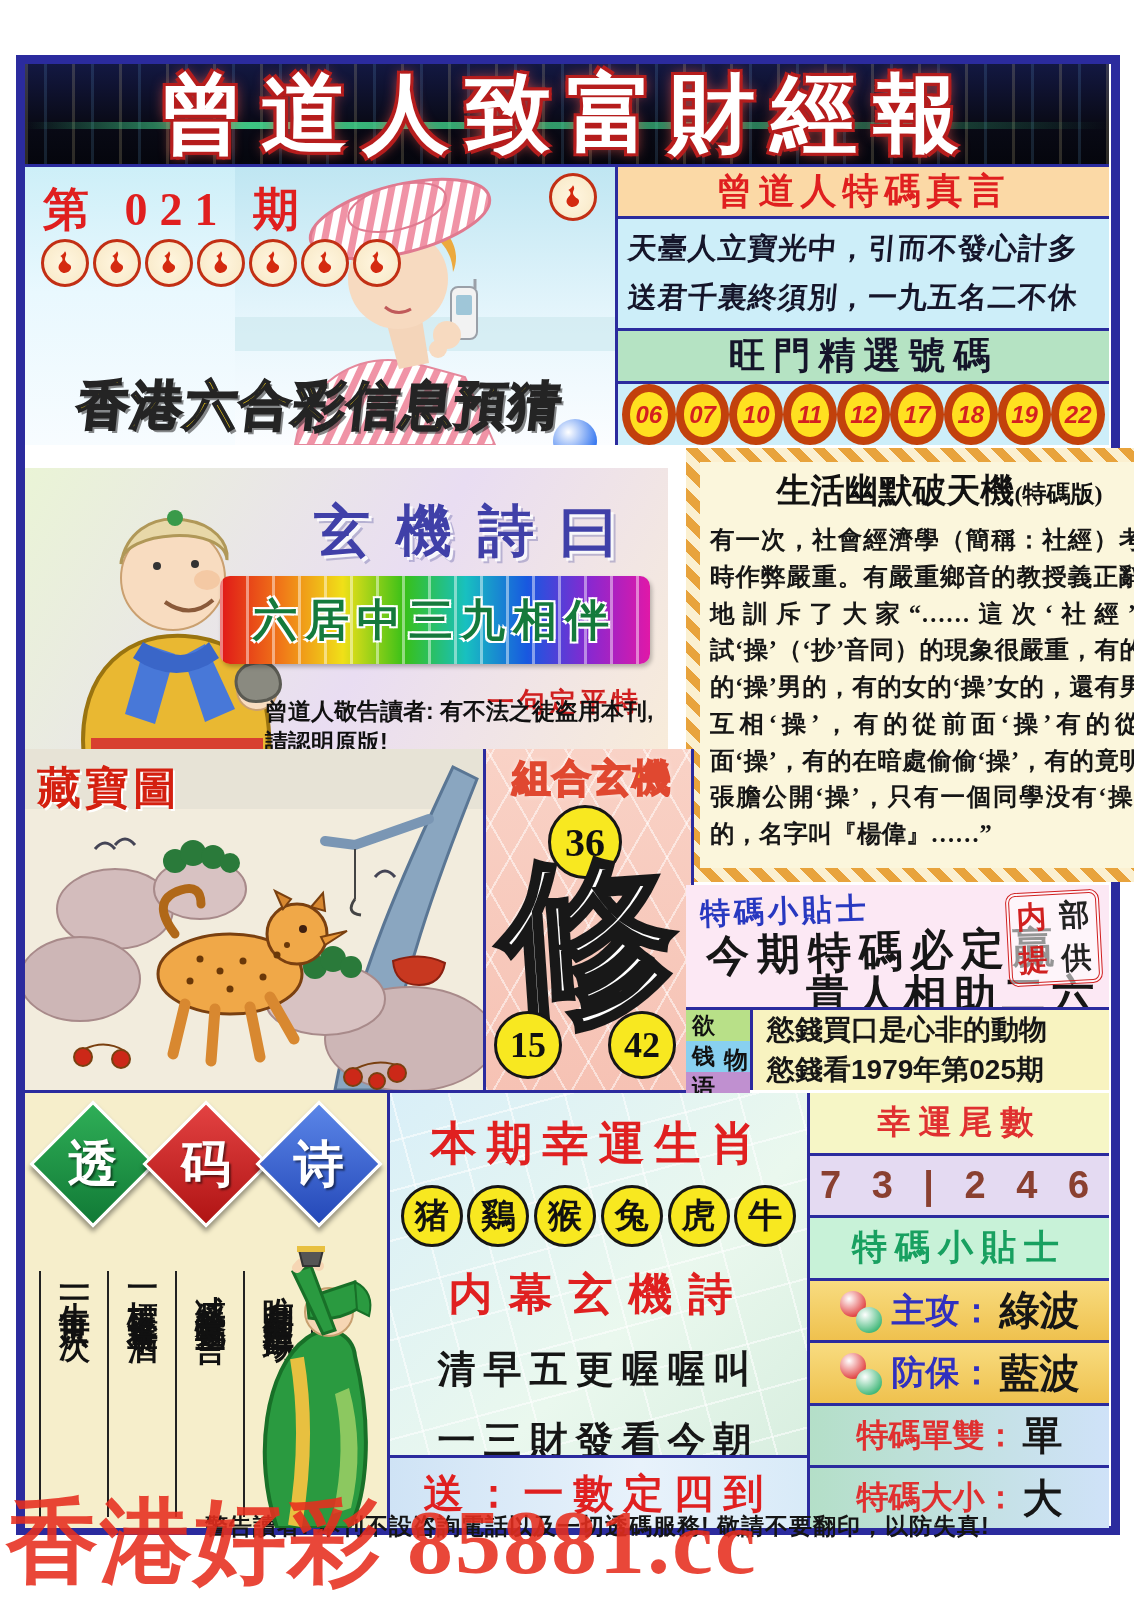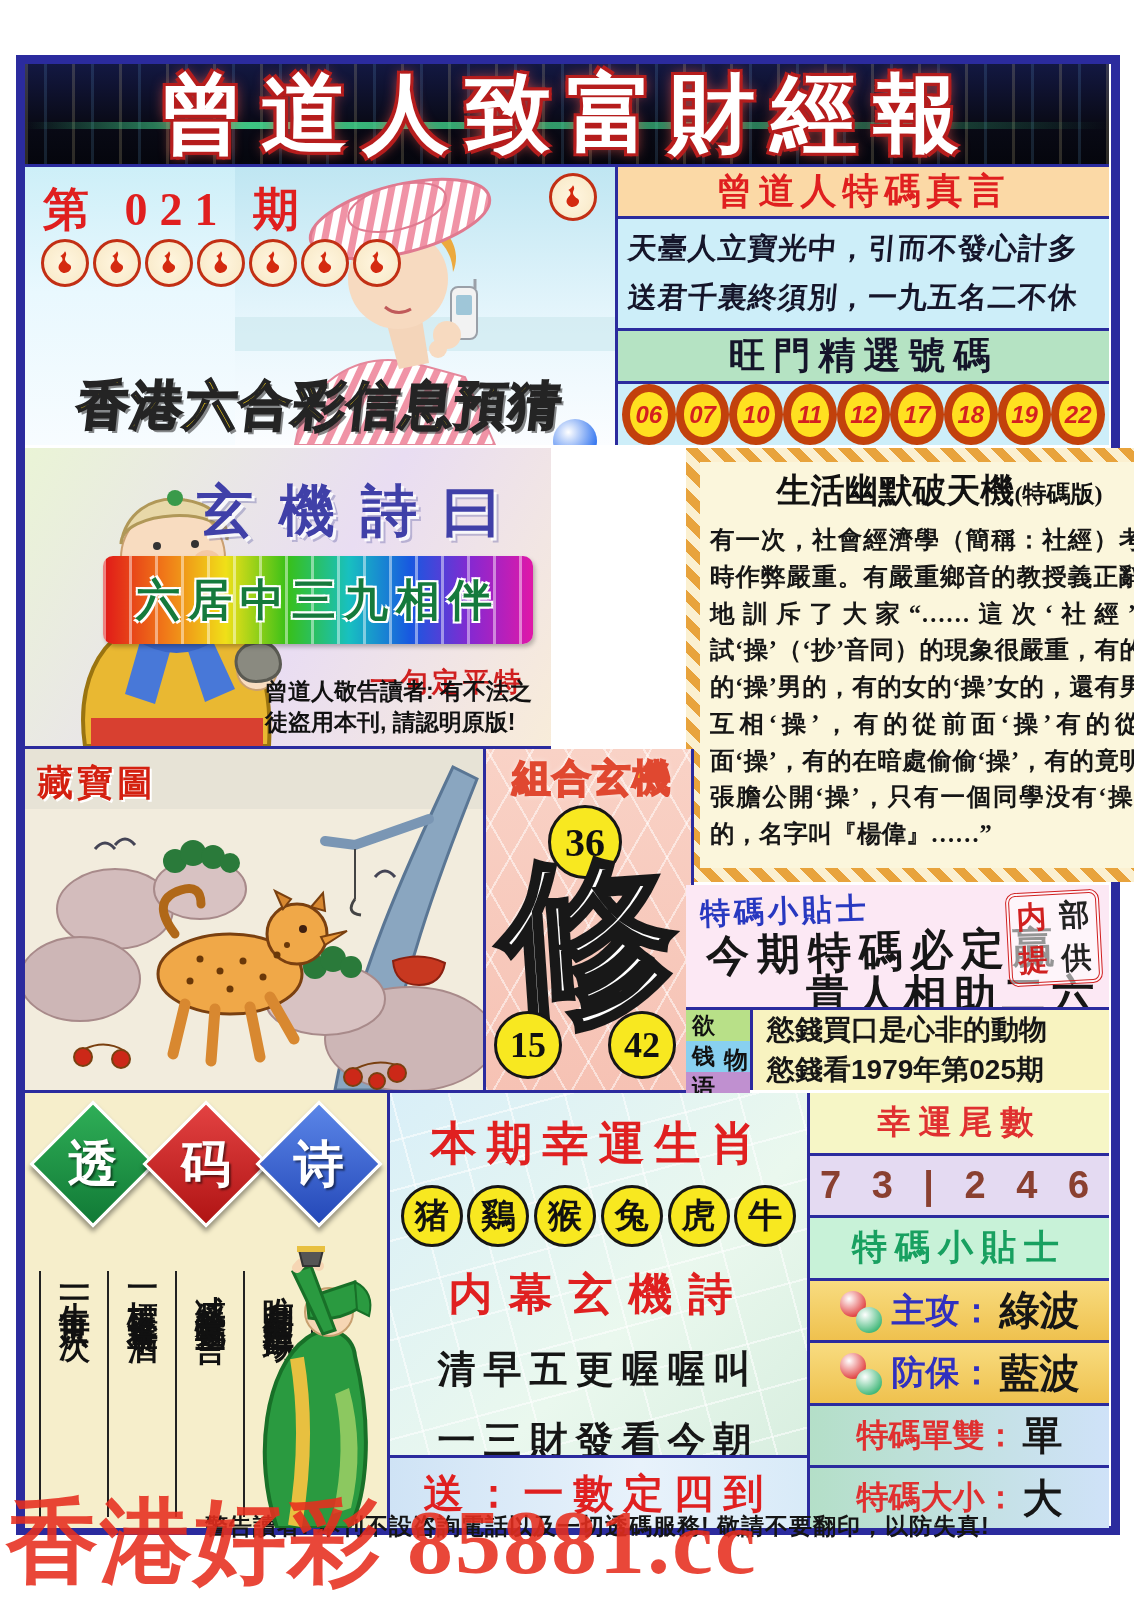--- a/index.html
+++ b/index.html
@@ -38,21 +38,21 @@
     color:#e01f1f;font-weight:bold;font-size:36px;letter-spacing:6px;font-family:"Liberation Serif",serif;}
   .truth-quote{height:113px;background:#cdeef9;border-bottom:3px solid #2b2b9e;display:flex;flex-direction:column;justify-content:space-evenly;padding:2px 10px;}
   .truth-quote div{color:#15152a;font-weight:bold;font-size:29px;letter-spacing:1px;transform:skewX(-5deg);}
   .truth-select{height:50px;background:#b5e3c3;border-bottom:3px solid #2b2b9e;display:flex;align-items:center;justify-content:center;
     color:#15152a;font-weight:bold;font-size:37px;letter-spacing:8px;transform-origin:center;}
   .truth-numbers{flex:1;background:#cdeef9;display:flex;align-items:center;justify-content:space-evenly;padding:0 4px;}
   .num-circle{width:45px;height:45px;border-radius:50%;background:#ffe020;border:8px solid #c2410c;display:flex;align-items:center;justify-content:center;
     color:#d42020;font-weight:bold;font-size:24px;font-style:italic;}
 
   
-  .mystery-panel{position:absolute;left:25px;top:448px;width:526px;height:298px;overflow:hidden;border-bottom:3px solid #2b2b9e;
+  .mystery-panel{position:absolute;left:25px;top:468px;width:643px;height:298px;overflow:hidden;border-bottom:3px solid #2b2b9e;
     background:linear-gradient(120deg,#eaf4d6 0%,#e9ddf2 55%,#f8ecd9 100%);}
   .mystery-panel svg{position:absolute;left:0;bottom:0;}
   .mystery-title{position:absolute;right:26px;top:26px;font-family:"Liberation Serif",serif;font-weight:bold;font-size:56px;color:#4040a8;
     letter-spacing:26px;text-shadow:3px 3px 0 rgba(255,255,255,.9),5px 5px 0 rgba(90,90,160,.35);}
   .rainbow{position:absolute;right:18px;top:108px;width:430px;height:88px;border-radius:10px;display:flex;align-items:center;justify-content:center;
     background-image:
       repeating-linear-gradient(90deg, rgba(255,255,255,.45) 0 3px, transparent 3px 26px),
       linear-gradient(90deg,#e01818,#f07818,#f0e018,#38c018,#18c0c0,#1858e0,#8828d0,#e018a8);
     box-shadow:2px 3px 4px rgba(0,0,0,.25);}
   .rainbow-verse{color:#157a3c;font-weight:bold;font-size:44px;letter-spacing:8px;font-family:"Liberation Serif",serif;
@@ -61,21 +61,21 @@
   .mystery-notice{position:absolute;left:240px;bottom:8px;color:#111;font-weight:bold;font-size:23px;}
 
   .humor-panel{position:absolute;left:686px;top:448px;width:507px;height:434px;background:#fbf6dc;
     border:14px solid #e8a33c;border-image:repeating-linear-gradient(45deg,#e8a33c 0 9px,#fbf0d0 9px 18px) 14;box-sizing:border-box;padding:4px 10px;}
   .humor-title{ text-align:center;font-family:"Liberation Serif",serif;font-weight:bold;color:#111;font-size:34px;margin-top:2px;}
   .humor-suffix{font-size:24px;font-weight:bold;}
   .humor-body{margin-top:8px;color:#161616;font-weight:600;font-size:24.5px;line-height:1.5;text-align:justify;font-family:"Liberation Serif",serif;}
 
   
   .treasure-panel{position:absolute;left:25px;top:749px;width:458px;height:341px;overflow:hidden;border-right:3px solid #2b2b9e;border-bottom:3px solid #2b2b9e;background:#f2ecdd;}
-  .treasure-title{position:absolute;left:12px;top:10px;z-index:3;color:#d42010;font-weight:bold;font-size:36px;font-family:Liberation Serif, serif;
+  .treasure-title{position:absolute;left:12px;top:10px;z-index:3;color:#d42010;font-weight:bold;font-size:44px;font-family:Liberation Serif, serif;
     letter-spacing:4px;text-shadow:2px 2px 0 #fff;}
   .combo-panel{position:absolute;left:486px;top:749px;width:197px;height:341px;border-right:3px solid #2b2b9e;border-bottom:3px solid #2b2b9e;overflow:hidden;
     background-image:
       repeating-linear-gradient(60deg, rgba(255,255,255,.5) 0 2px, transparent 2px 34px),
       repeating-linear-gradient(-60deg, rgba(255,255,255,.5) 0 2px, transparent 2px 34px),
       linear-gradient(180deg,#f9d2c6,#f6c2b4); padding-left: 8px;}
   .combo-title{text-align:center;margin-top:4px;font-weight:bold;font-size:38px;color:#ffd020;-webkit-text-stroke:2px #e04830;
     text-shadow:0 0 6px rgba(255,255,255,.8);letter-spacing:2px;}
   .combo-circle{position:absolute;border-radius:50%;background:#f8e820;border:3px solid #161616;display:flex;align-items:center;justify-content:center;
     font-family:"Liberation Serif",serif;font-weight:bold;color:#111;}

